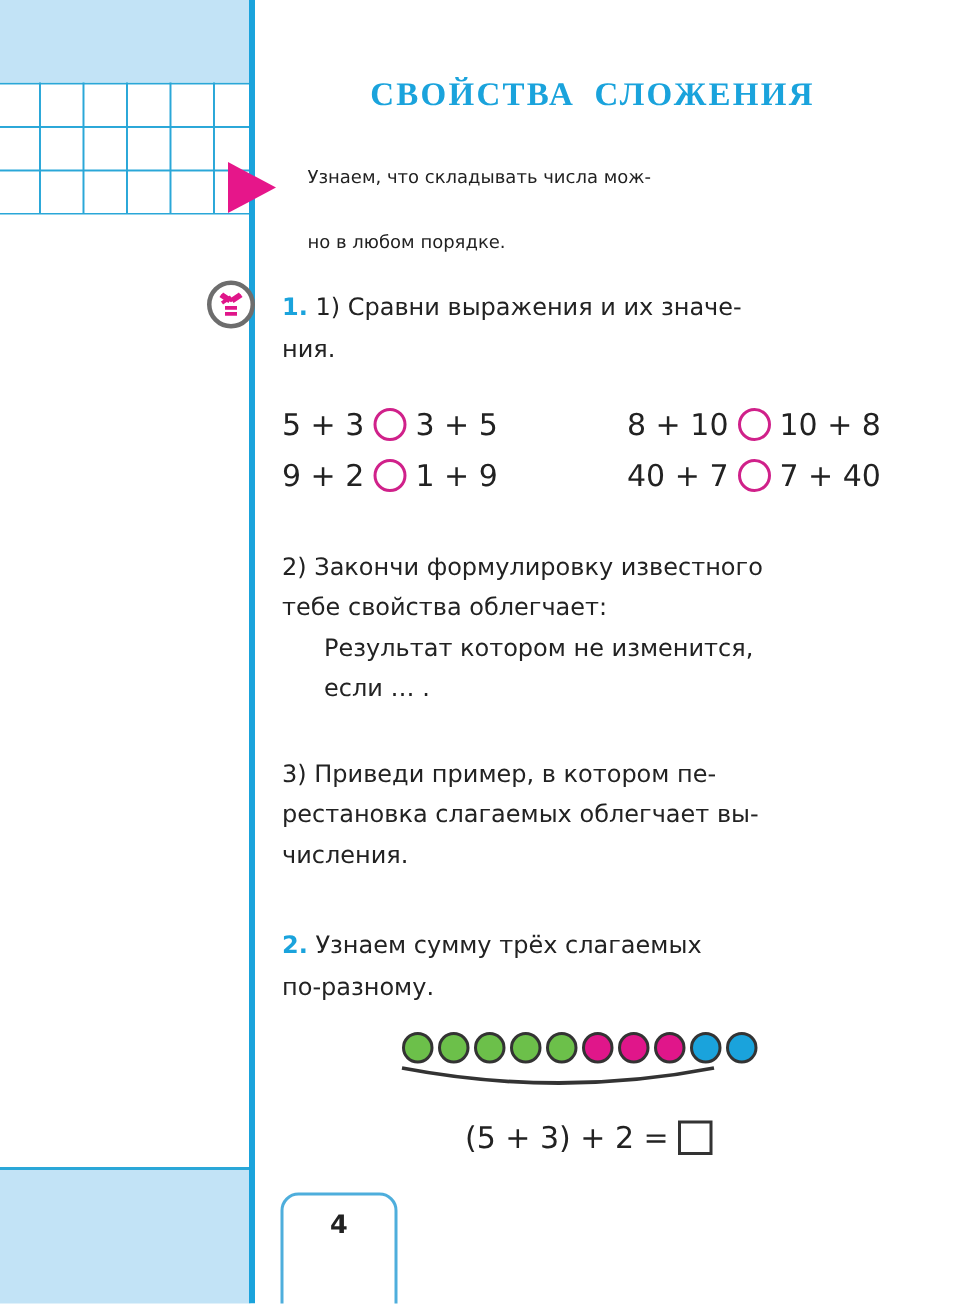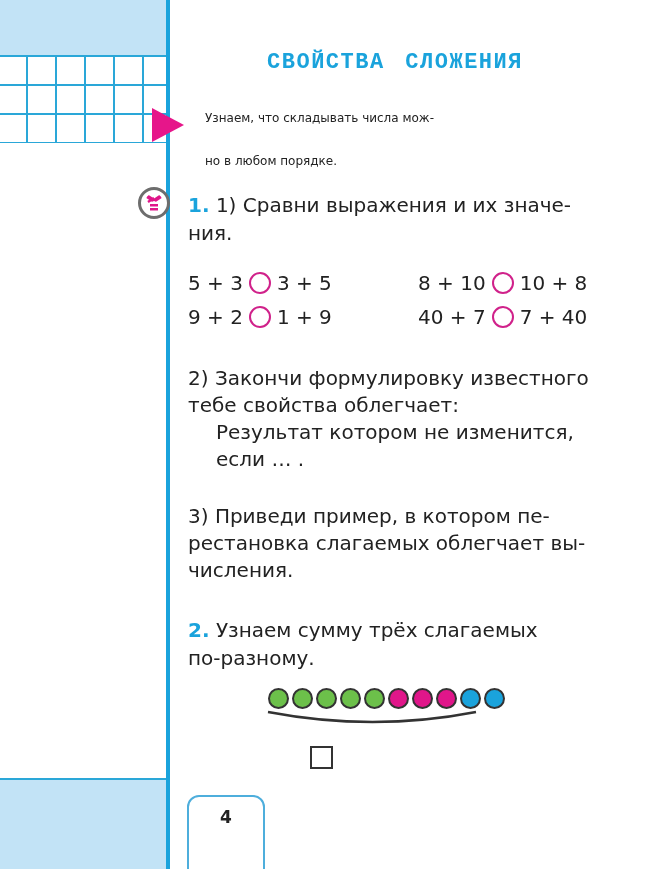--- a/index.html
+++ b/index.html
@@ -6,23 +6,23 @@
   body{width:650px;height:869px;position:relative;background:#fff;overflow:hidden;font-family:"DejaVu Sans","Liberation Sans",sans-serif;color:#222;}
   .margin-top{position:absolute;left:0;top:0;width:167px;height:55px;background:#c2e3f6;}
   .grid{position:absolute;left:0;top:55px;width:167px;height:87px;
     background-image:linear-gradient(#2aa7d8 1.5px,transparent 1.5px),linear-gradient(90deg,#2aa7d8 1.5px,transparent 1.5px);
     background-size:29px 29px;background-position:0 0,-3px 0;border-bottom:1.5px solid #2aa7d8;}
   .margin-bottom{position:absolute;left:0;top:778px;width:167px;height:91px;background:#c2e3f6;border-top:2px solid #2aa7d8;}
   .vbar{position:absolute;left:166px;top:0;width:4px;height:869px;background:#1aa3dc;}
   .marker{position:absolute;left:152px;top:108px;width:0;height:0;border-top:17px solid transparent;border-bottom:17px solid transparent;border-left:32px solid #e6168a;}
   .think{position:absolute;left:138px;top:187px;width:32px;height:32px;border-radius:50%;border:3px solid #6d6d6d;background:#fff;box-sizing:border-box;}
   .think svg{position:absolute;left:3px;top:3px;}
-  .title{position:absolute;left:190px;top:50px;width:410px;text-align:center;font-family:Liberation Mono, monospace;font-weight:bold;font-size:22px;letter-spacing:1.5px;color:#1aa3dc;word-spacing:6px;}
+  .title{position:absolute;left:190px;top:50px;width:410px;text-align:center;font-family:Liberation Serif, serif;font-weight:bold;font-size:22px;letter-spacing:1.5px;color:#1aa3dc;word-spacing:6px;}
   .p{position:absolute;left:205px;font-size:12px;line-height:29px;}
-  .txt{position:absolute;left:188px;width:420px;font-size:20px;line-height:28px;text-align:justify;}
+  .txt{position:absolute;left:188px;width:420px;font-size:16px;line-height:28px;text-align:justify;}
   .num{color:#1aa3dc;font-weight:bold;}
   .expr{position:absolute;font-size:20px;display:flex;align-items:center;gap:6px;text-align:right;}
   .cmp{display:inline-block;width:18px;height:18px;border:2px solid #d0218a;border-radius:50%;}
   .beads{position:absolute;left:268px;top:688px;display:flex;gap:3px;}
   .bead{width:21px;height:21px;border-radius:50%;border:2px solid #333;box-sizing:border-box;}
   .brace{position:absolute;left:266px;top:706px;}
   .eq{position:absolute;left:310px;top:746px;font-size:20px;display:flex;align-items:center;gap:6px;}
   .box{display:inline-block;width:19px;height:19px;border:2px solid #333;}
   .pagebox{position:absolute;left:187px;top:795px;width:78px;height:90px;border:2px solid #4eaedc;border-radius:12px;box-sizing:border-box;}
   .pagenum{position:absolute;left:0;right:0;top:10px;text-align:center;font-weight:bold;font-size:17px;}
@@ -95,18 +95,19 @@
     <div class="bead" style="background: rgb(224, 22, 138);"></div>
     <div class="bead" style="background: rgb(224, 22, 138);"></div>
     <div class="bead" style="background: rgb(26, 163, 220);"></div>
     <div class="bead" style="background: rgb(26, 163, 220);"></div>
   </div>
 <svg class="brace" width="214" height="22" viewBox="0 0 214 22">
     <path d="M2 6 Q107 26 210 6" stroke="#333" stroke-width="2.5" fill="none"></path>
   </svg>
 
 <div class="eq">
+    <span>(5 + 3) + 2 =</span>
     <span class="box"></span>
   </div>
 
 <div class="pagebox">
     <div class="pagenum">4</div>
   </div>
 
 </body></html>

